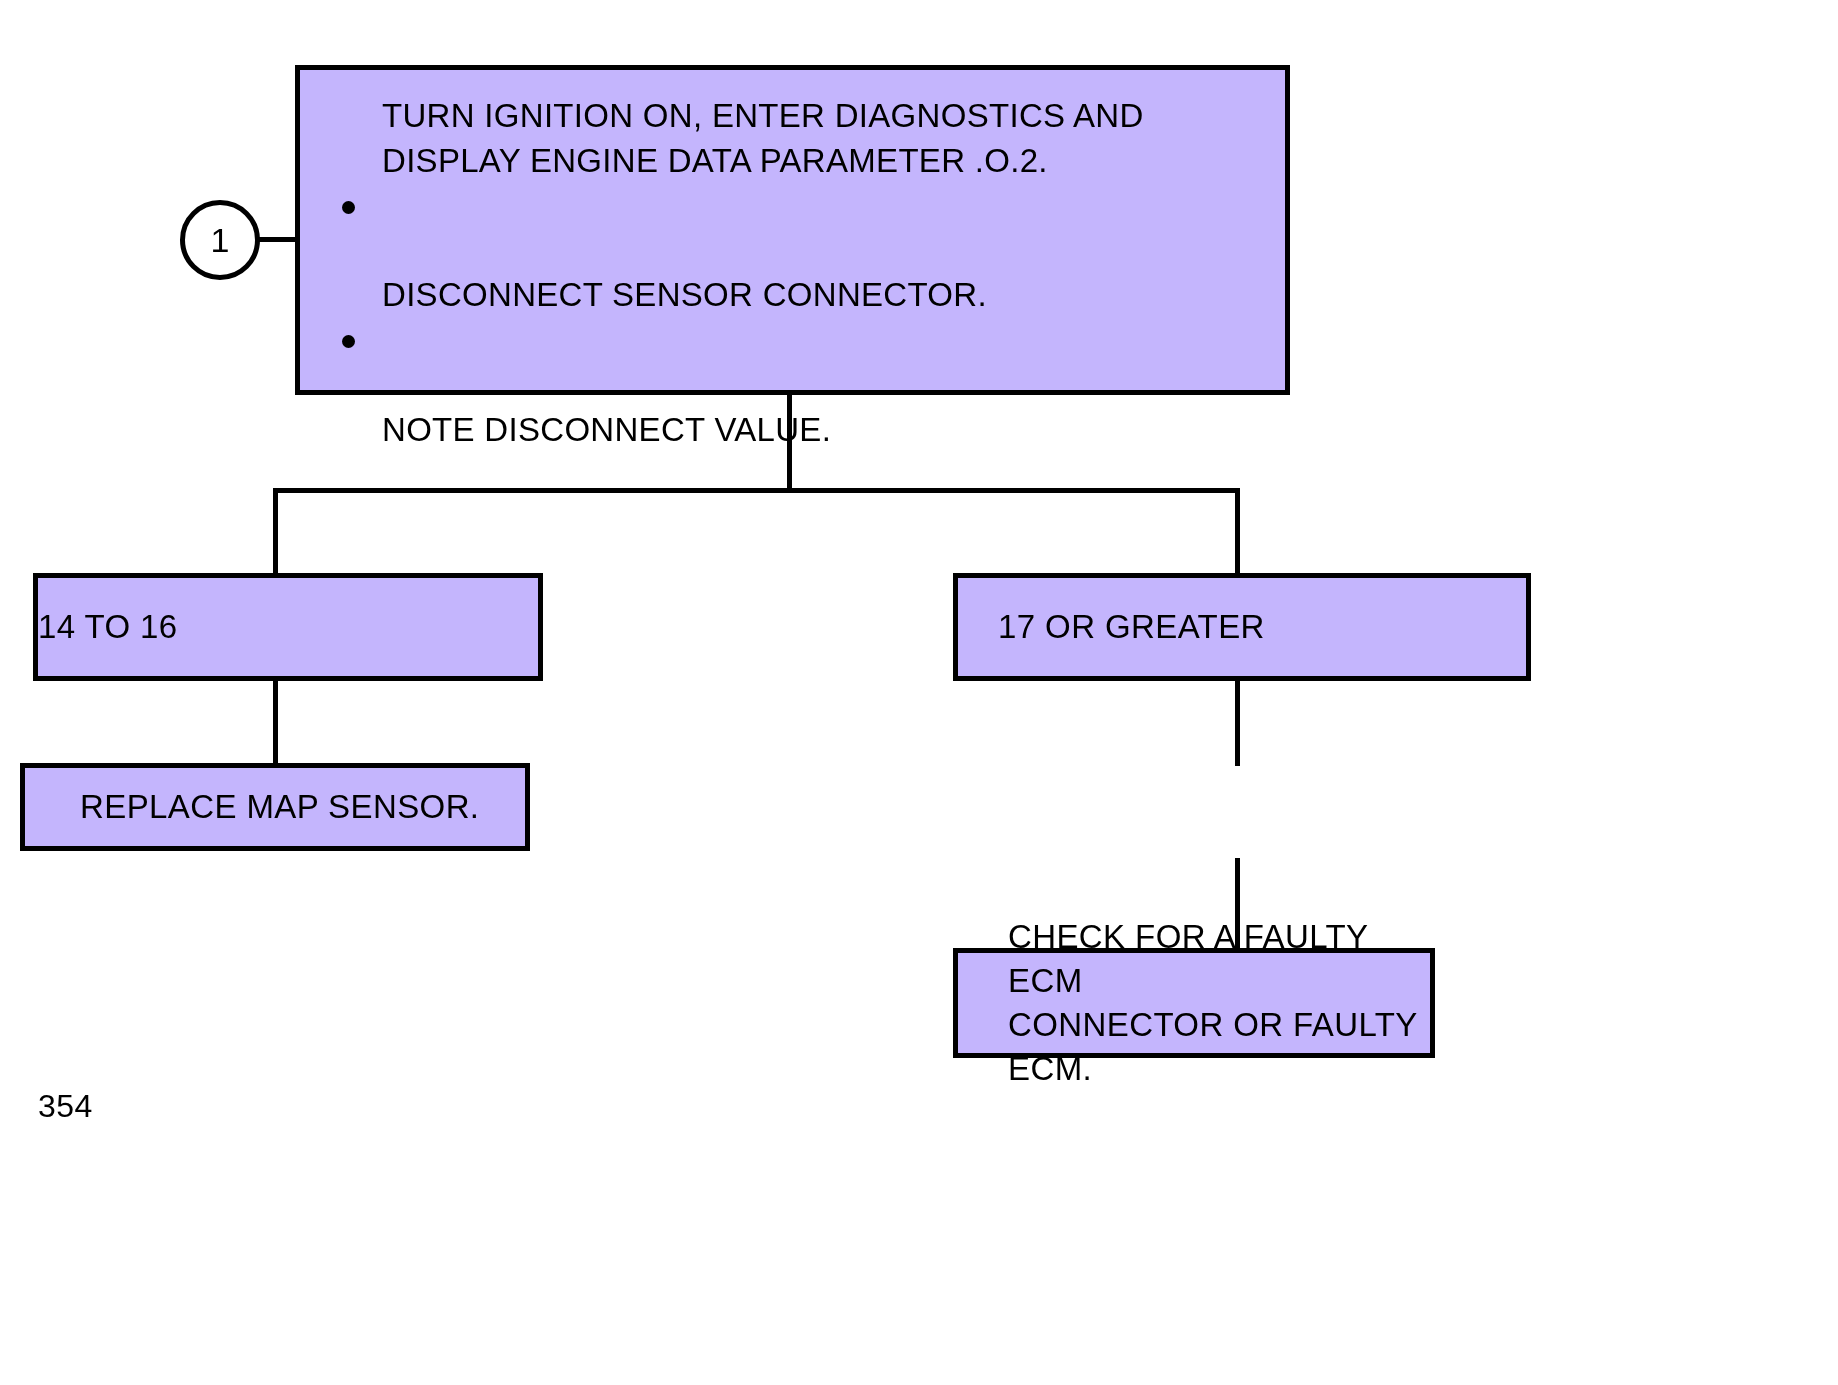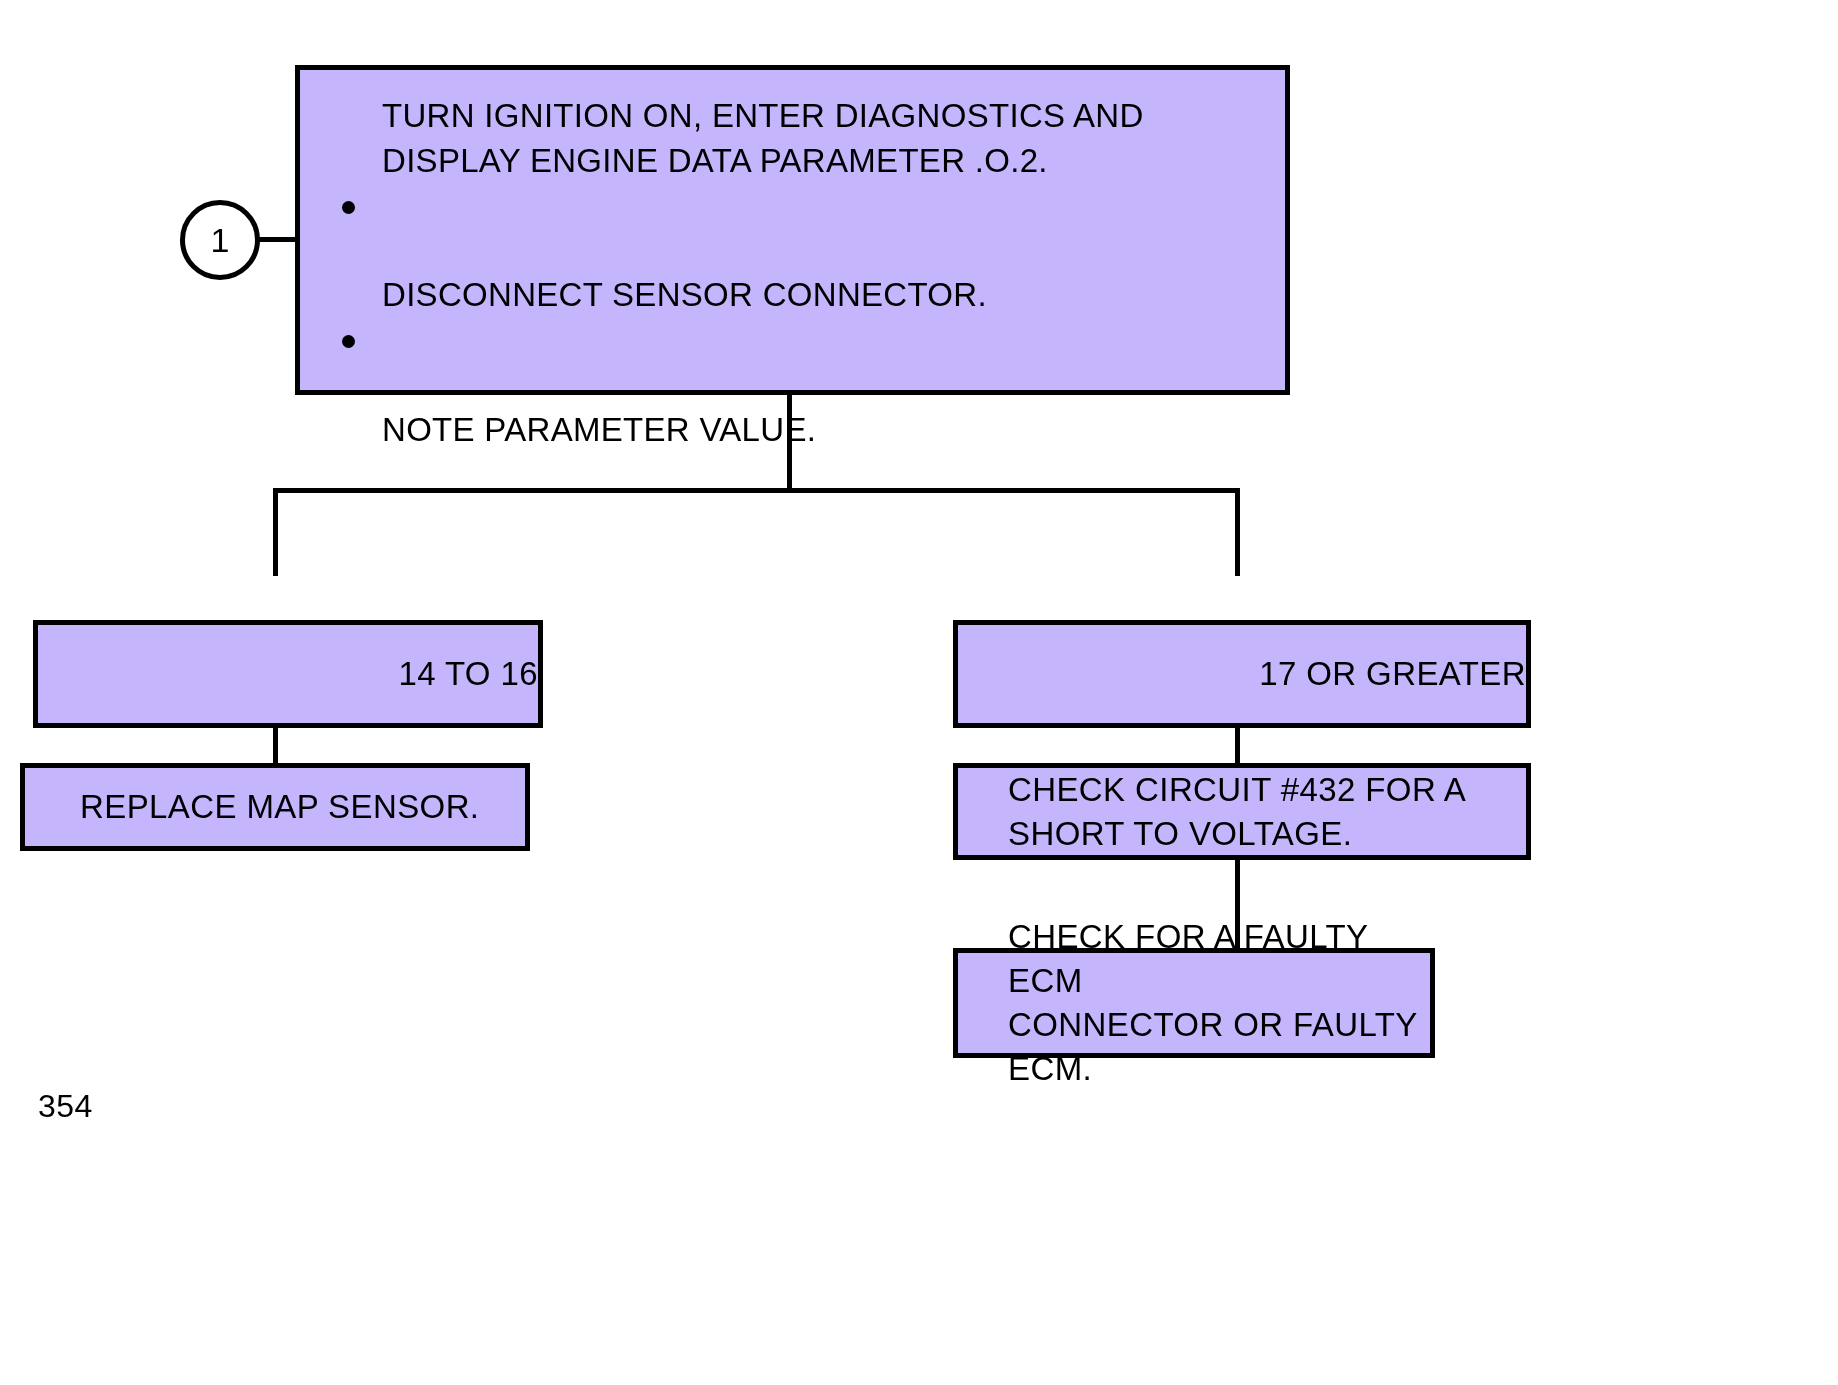--- a/index.html
+++ b/index.html
@@ -22,21 +22,21 @@
   
   .box {
     position: absolute;
     box-sizing: border-box;
     border: 5px solid #000000;
     background: #c4b5fd;
     display: flex;
     align-items: center;
     z-index: 3;
   }
-  .box.center { justify-content: flex-end; margin-top: 47px; }
+  .box.center { justify-content: flex-start; }
   .box.left   { justify-content: flex-start; }
 
   .box-text {
     font-size: 33px;
     line-height: 1.33;
     letter-spacing: 0.4px;
     white-space: pre-line;
   }
 
   
@@ -116,21 +116,21 @@
         
         <span>TURN IGNITION ON, ENTER DIAGNOSTICS AND
 DISPLAY ENGINE DATA PARAMETER .O.2.</span>
       </li>
       <li class="bullet-item">
         <span class="bullet-dot"></span>
         <span>DISCONNECT SENSOR CONNECTOR.</span>
       </li>
       <li class="bullet-item">
         <span class="bullet-dot"></span>
-        <span>NOTE PARAMETER VALUE.</span>
+        <span>NOTE DISCONNECT VALUE.</span>
       </li>
     </ul>
   </div>
 
   <div class="line v" style="left:787px; top:393px; height:98px;"></div>
 
   <div class="line h" style="left:273px; top:488px; width:967px;"></div>
 
   <div class="line v" style="left:273px; top:488px; height:88px;"></div>
 
@@ -145,24 +145,20 @@
   <div class="box left" style="left:20px; top:763px; width:510px; height:88px;">
     <span class="box-text" style="margin-left:55px;">REPLACE MAP SENSOR.</span>
   </div>
 
   <div class="box center" style="left:953px; top:573px; width:578px; height:108px;padding-left:40px;">
     <span class="box-text">17 OR GREATER</span>
   </div>
 
   <div class="line v" style="left:1235px; top:679px; height:87px;"></div>
 
-  <div class="box left" style="left:953px; top:763px; width:578px; height:97px;">
-    <span class="box-text" style="margin-left:50px;">CHECK CIRCUIT #432 FOR A
-SHORT TO VOLTAGE.</span>
-  </div>
 
   <div class="line v" style="left:1235px; top:858px; height:92px;"></div>
 
   <div class="box left" style="left:953px; top:948px; width:482px; height:110px;">
     <span class="box-text" style="margin-left:50px;">CHECK FOR A FAULTY ECM
 CONNECTOR OR FAULTY ECM.</span>
   </div>
 
   <div class="page-number" style="left:38px; top:1088px;">354</div>
 

